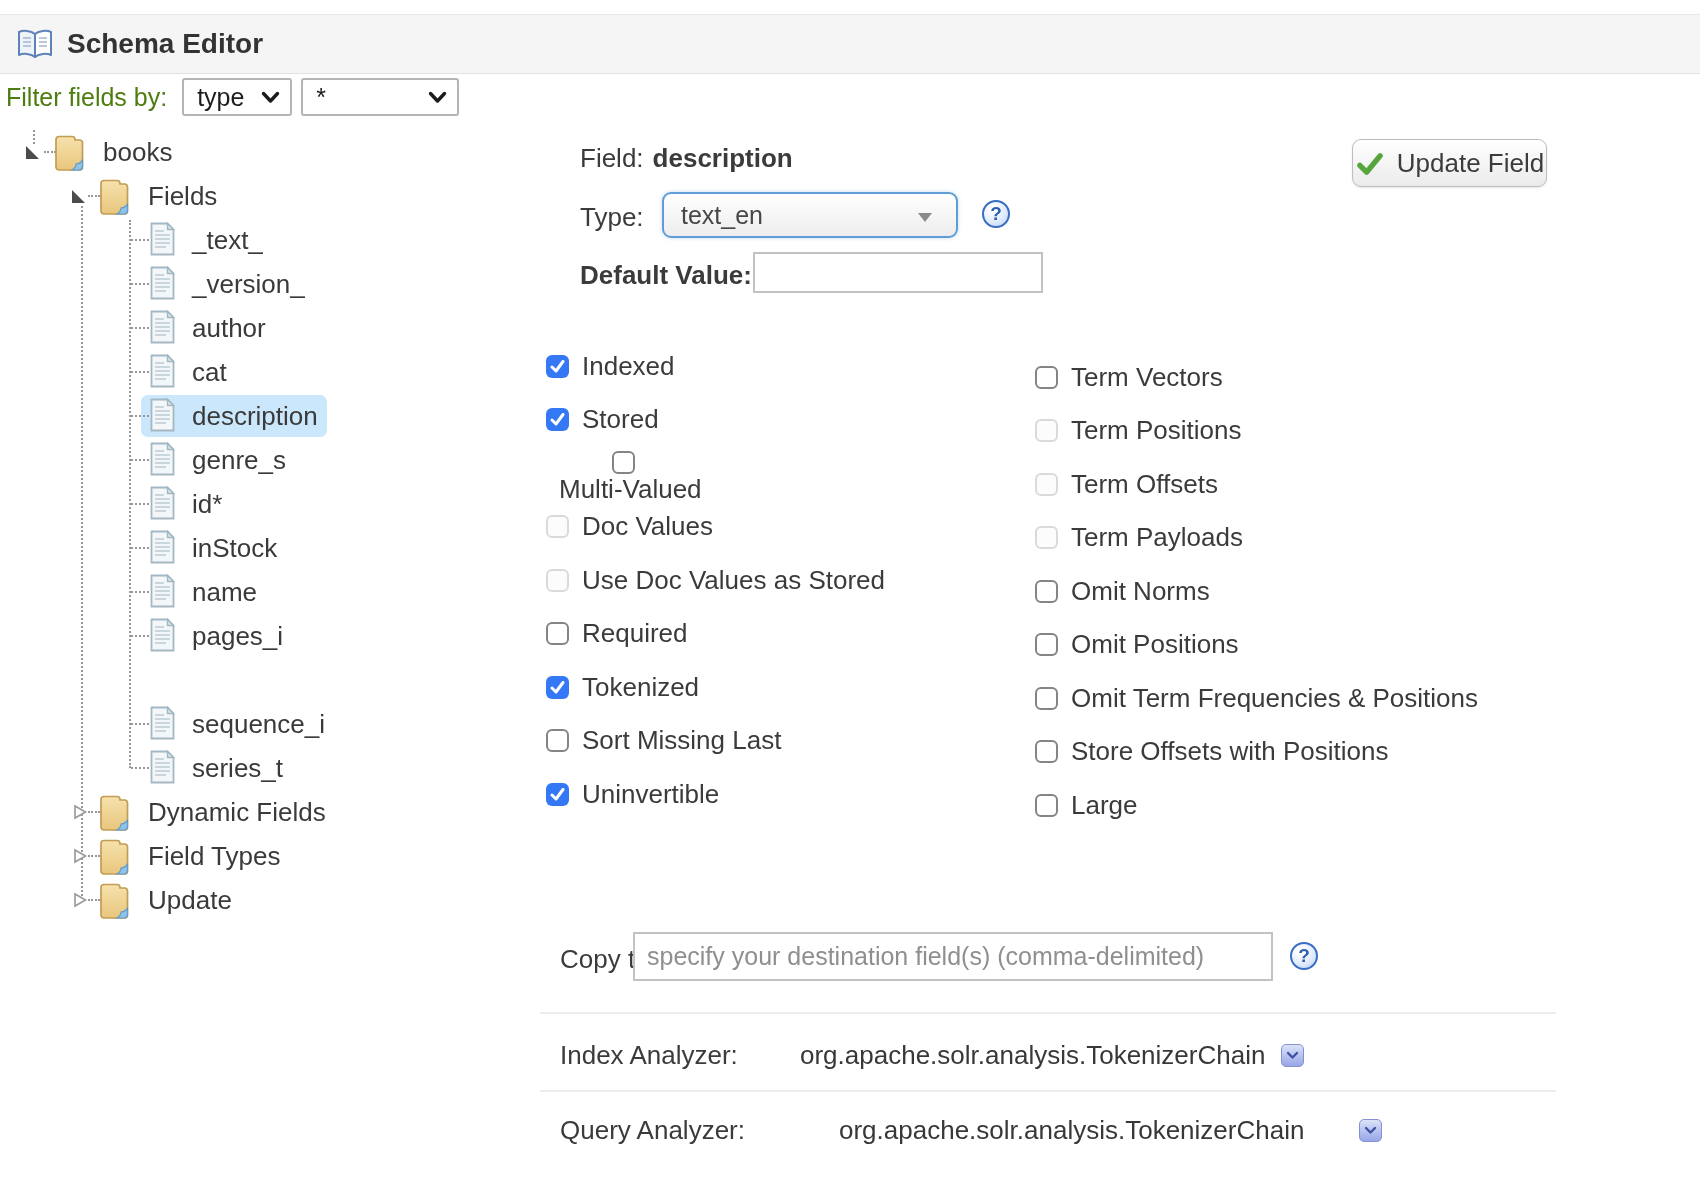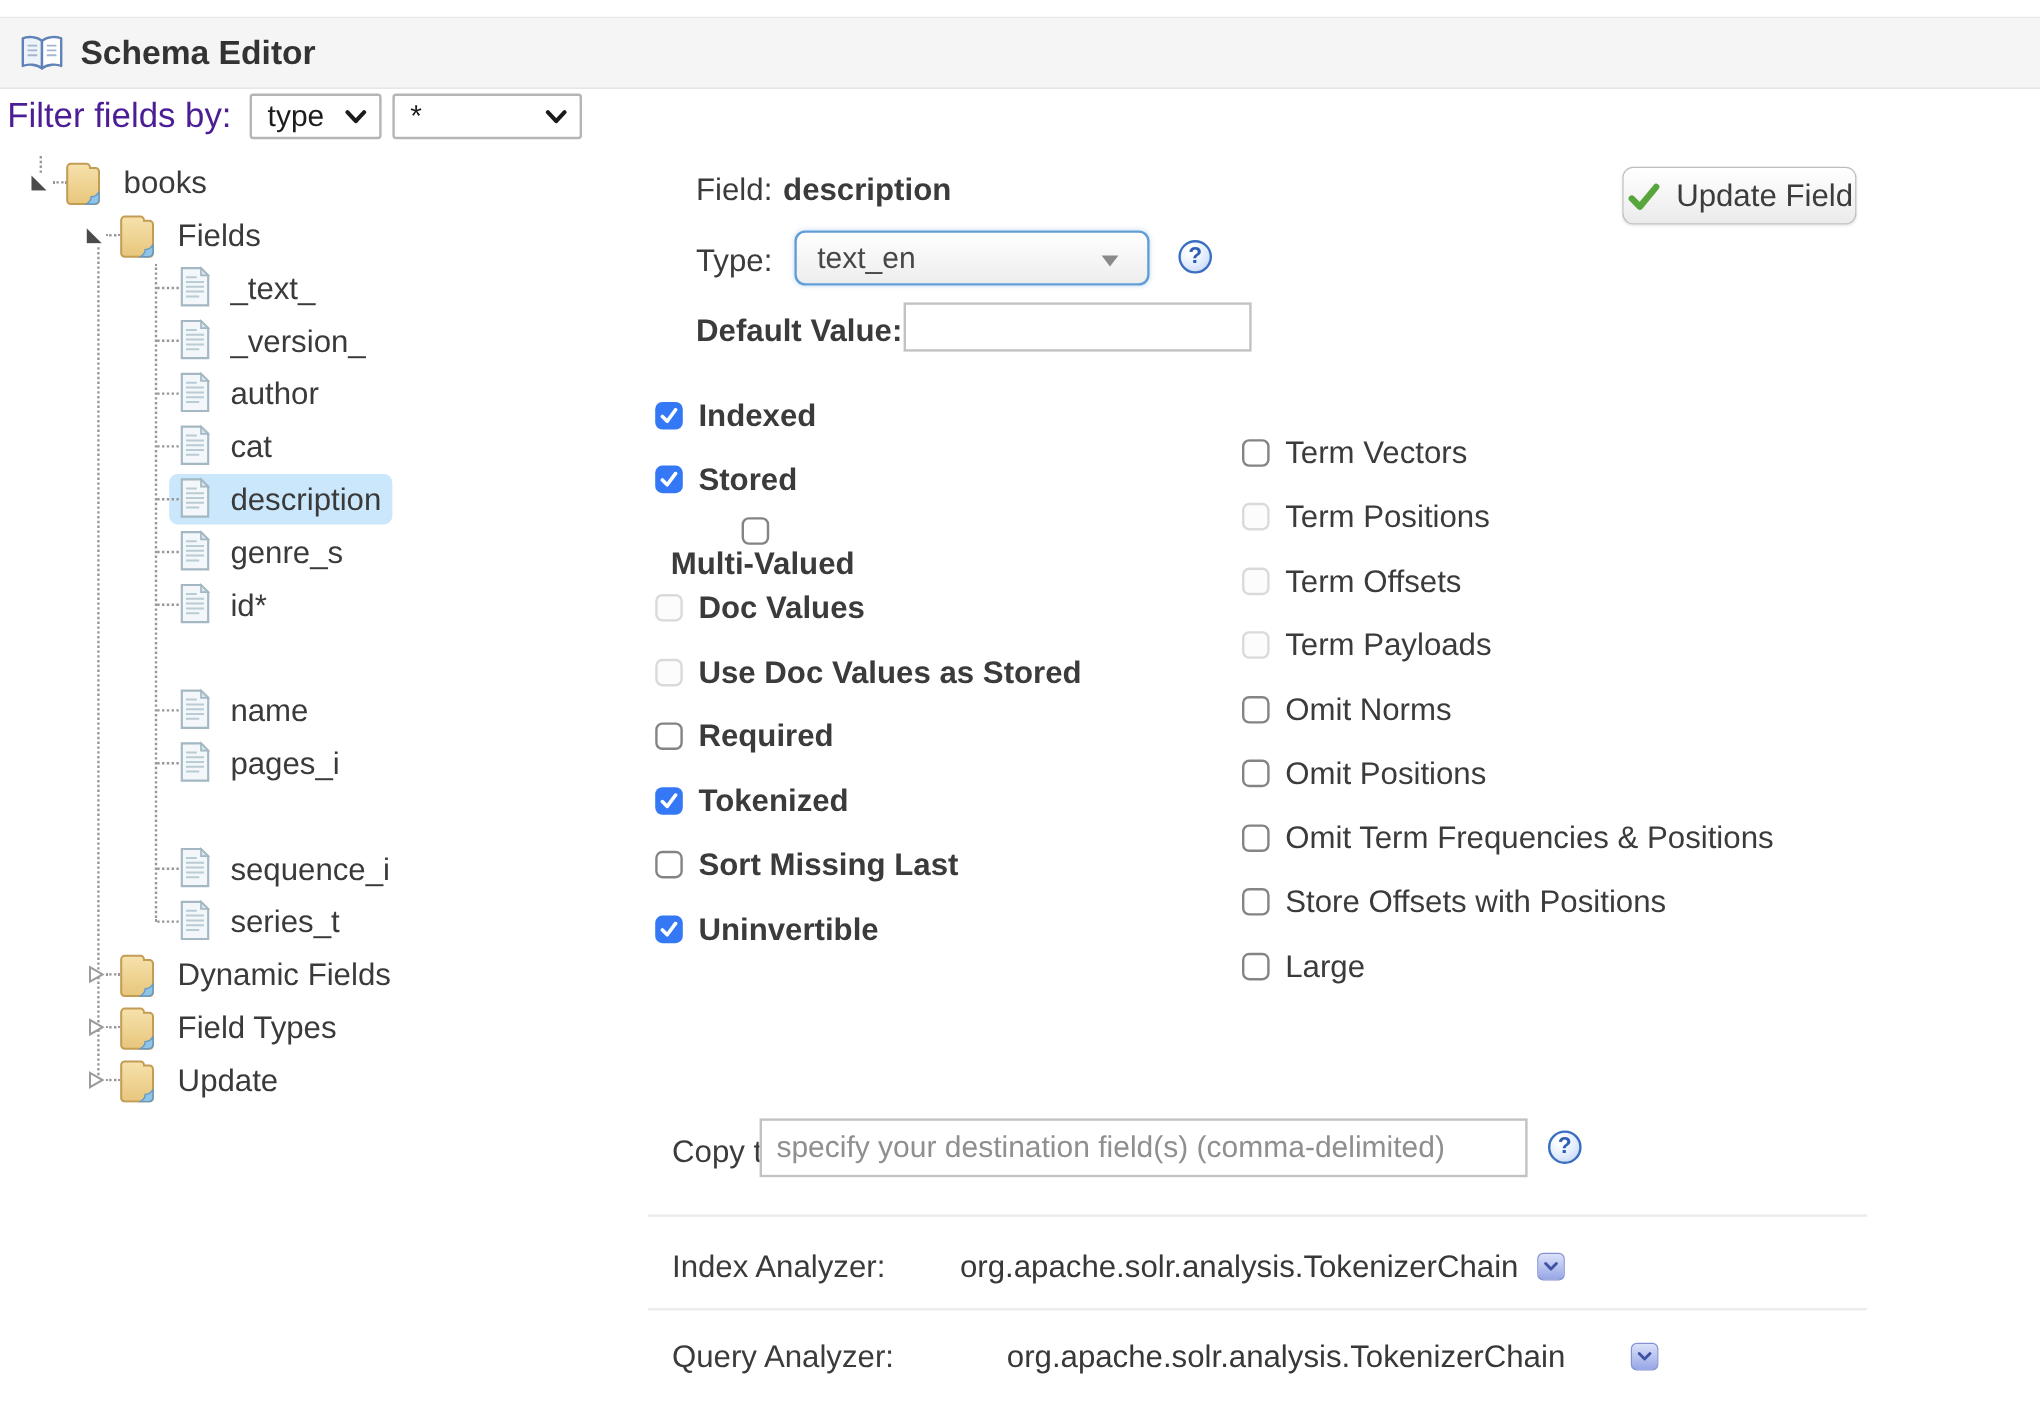--- a/index.html
+++ b/index.html
@@ -11,21 +11,21 @@
   }
   
   #hdr {
     position:absolute; left:0; top:14px; width:1700px; height:60px;
     background:#f5f5f5; border-top:1px solid #e9e9e9; border-bottom:1px solid #e2e2e2;
     display:flex; align-items:center; padding-left:16px;
   }
   #hdr .title { font-size:28px; font-weight:bold; color:#333; margin-left:13px; }
   
   #filter { position:absolute; left:6px; top:78px; height:38px; display:flex; align-items:center; }
-  #filter .flbl { font-size:29px; color:#4c1d95; }
+  #filter .flbl { font-size:25px; color:#4d7c0f; }
   .sel {
     height:38px; border:2px solid #b5b5b5; border-radius:3px; background:#fff;
     display:flex; align-items:center; justify-content:space-between;
     padding:0 10px 0 13px; font-size:25px; color:#1c1c1c; cursor:pointer;
   }
   .sel.s1 { width:110px; margin-left:15px; }
   .sel.s2 { width:158px; margin-left:9px; }
   
   #tree { position:absolute; left:0; top:130px; width:520px; height:800px; }
   .vline { position:absolute; width:0; border-left:2px dotted #989898; }
@@ -64,21 +64,21 @@
     border:2px solid #3a6ec0;
     background:radial-gradient(circle at 35% 28%, #ffffff 12%, #e2ecfd 55%, #b9cff3);
     color:#2d5fb4; font-weight:bold; font-size:19px;
     display:flex; align-items:center; justify-content:center; cursor:pointer;
   }
   .help::before { content:"?"; }
   .tinput { position:absolute; border:2px solid #c2c2c2; background:#fff;
     font-family:inherit; font-size:26px; color:#3b3b3b; padding:0 12px; }
   .tinput::placeholder { color:#8f8f8f; opacity:1; }
   
-  #flags-left  { position:absolute; left:546px;  top:324px; width:480px; height:485px;font-weight:bold; }
+  #flags-left  { position:absolute; left:546px;  top:344px; width:480px; height:485px; }
   #flags-right { position:absolute; left:1035px; top:355px; width:580px; height:485px; }
   .flag { position:absolute; left:0; height:44px; display:flex; align-items:center; }
   .cb { width:23px; height:23px; border-radius:6px; flex:none; border:2px solid #848484; background:#fff;
         display:flex; align-items:center; justify-content:center; cursor:pointer; line-height:0; }
   .cb.disabled { border-color:#dadada; background:#fcfcfc; }
   .cb.checked { border:none; background:#3478f6; }
   .flag .flabel { margin-left:13px; font-size:26px; color:#3b3b3b; white-space:nowrap; }
   
   .divider { position:absolute; left:540px; width:1016px; height:0; border-top:2px solid #ececec; }
   .analyzer { position:absolute; left:560px; height:34px; display:flex; align-items:center; }
@@ -229,20 +229,31 @@
       <span class="stub" style="left:131px;width:18px"></span>
       <span class="ticon" style="left:148px"><svg width="29" height="36" viewBox="0 0 29 36">
           <path d="M3.5 2.5 h16 l6 6 v25 h-22 z" fill="#f3f7f9" stroke="#a3b8c2" stroke-width="1.8"></path>
           <path d="M19.5 2.5 v6 h6 z" fill="#d9e4ea" stroke="#a3b8c2" stroke-width="1.4"></path>
           <g stroke="#b9ccd6" stroke-width="1.7" fill="none">
             <path d="M7 10 h9 M7 14 h15 M7 18 h15 M7 22 h15 M7 26 h11"></path>
           </g>
         </svg></span>
       <span class="tlabel" style="left:192px">id*</span>
     </div>
+    <div class="trow" style="top: 396px;">
+      <span class="stub" style="left:131px;width:18px"></span>
+      <span class="ticon" style="left:148px"><svg width="29" height="36" viewBox="0 0 29 36">
+          <path d="M3.5 2.5 h16 l6 6 v25 h-22 z" fill="#f3f7f9" stroke="#a3b8c2" stroke-width="1.8"></path>
+          <path d="M19.5 2.5 v6 h6 z" fill="#d9e4ea" stroke="#a3b8c2" stroke-width="1.4"></path>
+          <g stroke="#b9ccd6" stroke-width="1.7" fill="none">
+            <path d="M7 10 h9 M7 14 h15 M7 18 h15 M7 22 h15 M7 26 h11"></path>
+          </g>
+        </svg></span>
+      <span class="tlabel" style="left:192px">inStock</span>
+    </div>
     <div class="trow" style="top: 440px;">
       <span class="stub" style="left:131px;width:18px"></span>
       <span class="ticon" style="left:148px"><svg width="29" height="36" viewBox="0 0 29 36">
           <path d="M3.5 2.5 h16 l6 6 v25 h-22 z" fill="#f3f7f9" stroke="#a3b8c2" stroke-width="1.8"></path>
           <path d="M19.5 2.5 v6 h6 z" fill="#d9e4ea" stroke="#a3b8c2" stroke-width="1.4"></path>
           <g stroke="#b9ccd6" stroke-width="1.7" fill="none">
             <path d="M7 10 h9 M7 14 h15 M7 18 h15 M7 22 h15 M7 26 h11"></path>
           </g>
         </svg></span>
       <span class="tlabel" style="left:192px">name</span>

